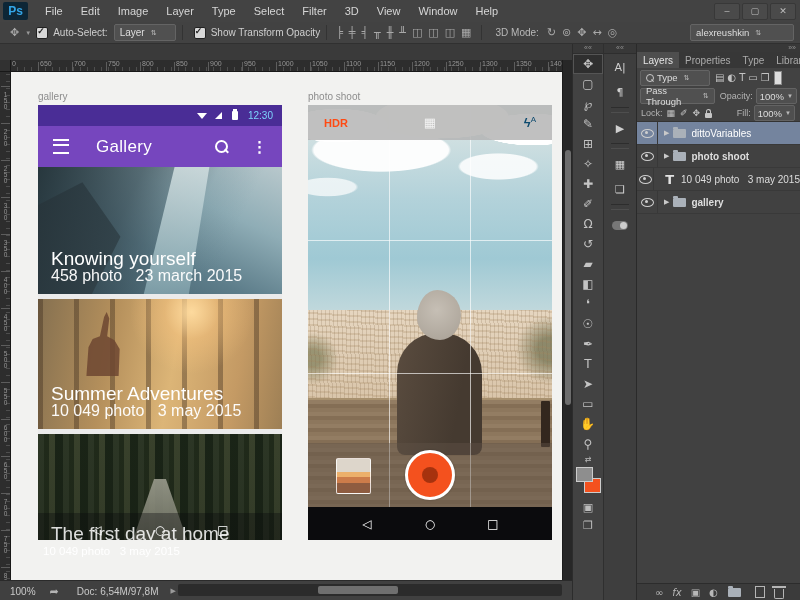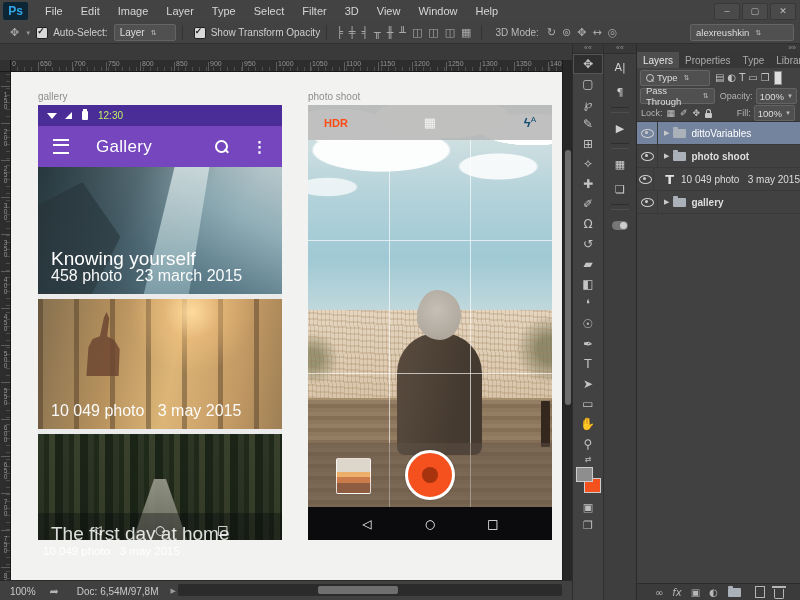--- a/index.html
+++ b/index.html
@@ -41,21 +41,21 @@
 .rlabel-v{position:absolute;left:1px;font-size:6.5px;color:#969696;writing-mode:vertical-lr;text-orientation:upright;letter-spacing:-1px;line-height:8px}
 
 #canvas-doc{position:absolute;left:10px;top:71px;width:552px;height:509px;background:#f2f2f0;overflow:hidden}
 .mock-label{position:absolute;top:20px;font-size:10px;color:#8d8d8d}
 #g-label{left:28px}
 #ps-label{left:298px}
 .phone{position:absolute;top:34px;width:244px;height:435px;background:#ebebeb;overflow:hidden}
 #g-phone{left:28px}
 #ps-phone{left:298px;background:#cfcfcf}
 
-#g-status{height:21px;display:flex;align-items:center;justify-content:flex-start;padding:0 9px;gap:8px;color:#bef264;background:#4a2d96}
+#g-status{height:21px;display:flex;align-items:center;justify-content:flex-end;padding:0 9px;gap:8px;color:#7dd3fc;background:#4a2d96}
 #g-time{font-size:10px}
 .icon-wifi{width:0;height:0;border-left:5px solid transparent;border-right:5px solid transparent;border-top:6px solid #fff}
 .icon-signal{width:0;height:0;border-left:7px solid transparent;border-bottom:7px solid #fff}
 .icon-batt{width:6px;height:9px;background:#fff;border-radius:1px;position:relative;margin:0 2px}
 .icon-batt::before{content:"";position:absolute;top:-2px;left:1px;width:4px;height:2px;background:#fff}
 #g-appbar{height:41px;display:flex;align-items:center;padding:0 15px;color:#fff;background:#7646be}
 .icon-hamb{width:16px;height:11px;border-top:2px solid #fff;border-bottom:2px solid #fff;position:relative}
 .icon-hamb::before{content:"";position:absolute;left:0;right:0;top:2.5px;height:2px;background:#fff}
 #g-title{font-size:17px;margin-left:27px;letter-spacing:.3px}
 .appbar-right{margin-left:auto;display:flex;align-items:center}
@@ -294,20 +294,21 @@
           <span class="icon-mag2" data-name="search-icon"></span>
           <span class="dots" data-name="overflow-menu-icon">⋮</span>
         </span>
       </div>
       <div id="gallery-cards" data-name="gallery-card-list">
           <div class="gcard img0" data-name="gallery-card" style="height: 127px; flex: 0 0 auto;">
             <div class="gtitle" data-name="card-title">Knowing yourself</div>
             <div class="gmeta" data-name="card-meta">458 photo   23 march 2015</div>
           </div>
           <div class="gcard img1" data-name="gallery-card" style="height: 130px; flex: 0 0 auto;">
+            <div class="gtitle" data-name="card-title">Summer Adventures</div>
             <div class="gmeta" data-name="card-meta">10 049 photo   3 may 2015</div>
           </div>
           <div class="gcard img2" data-name="gallery-card" style="height: 112px; flex: 0 0 auto;">
             <div class="gtitle low" data-name="card-title">The first day at home</div>
             <div class="andnav overlay" data-name="android-nav-bar">
               <span class="navglyph" data-name="back-icon">◁</span>
               <span class="navglyph" data-name="home-icon">○</span>
               <span class="navglyph" data-name="recent-icon">□</span>
             </div>
           </div>

